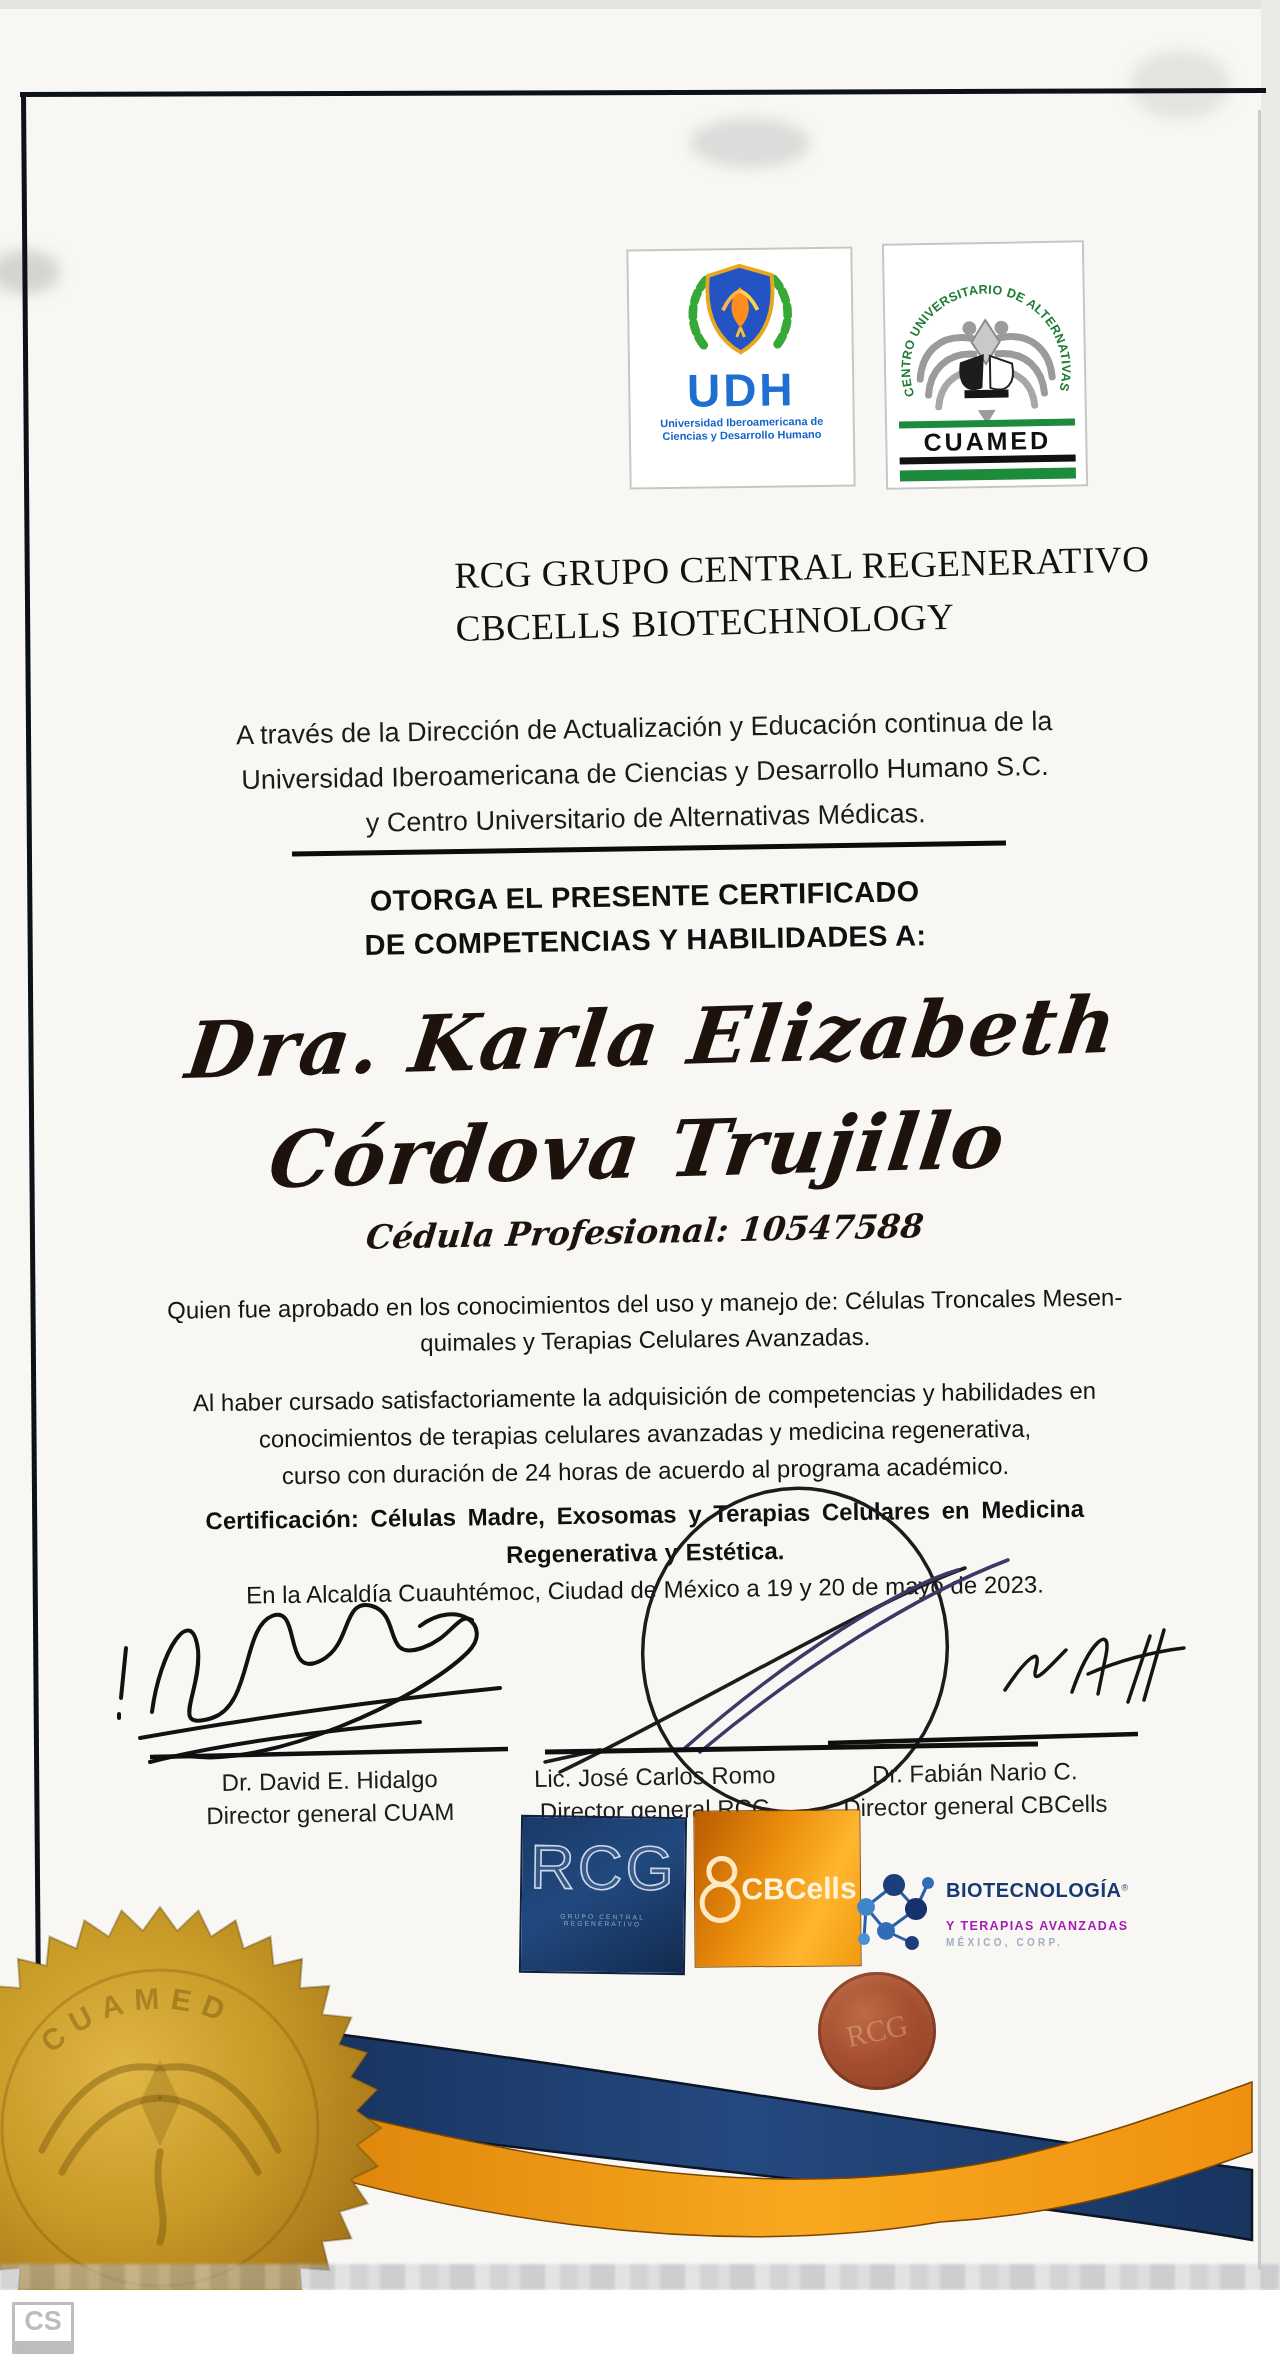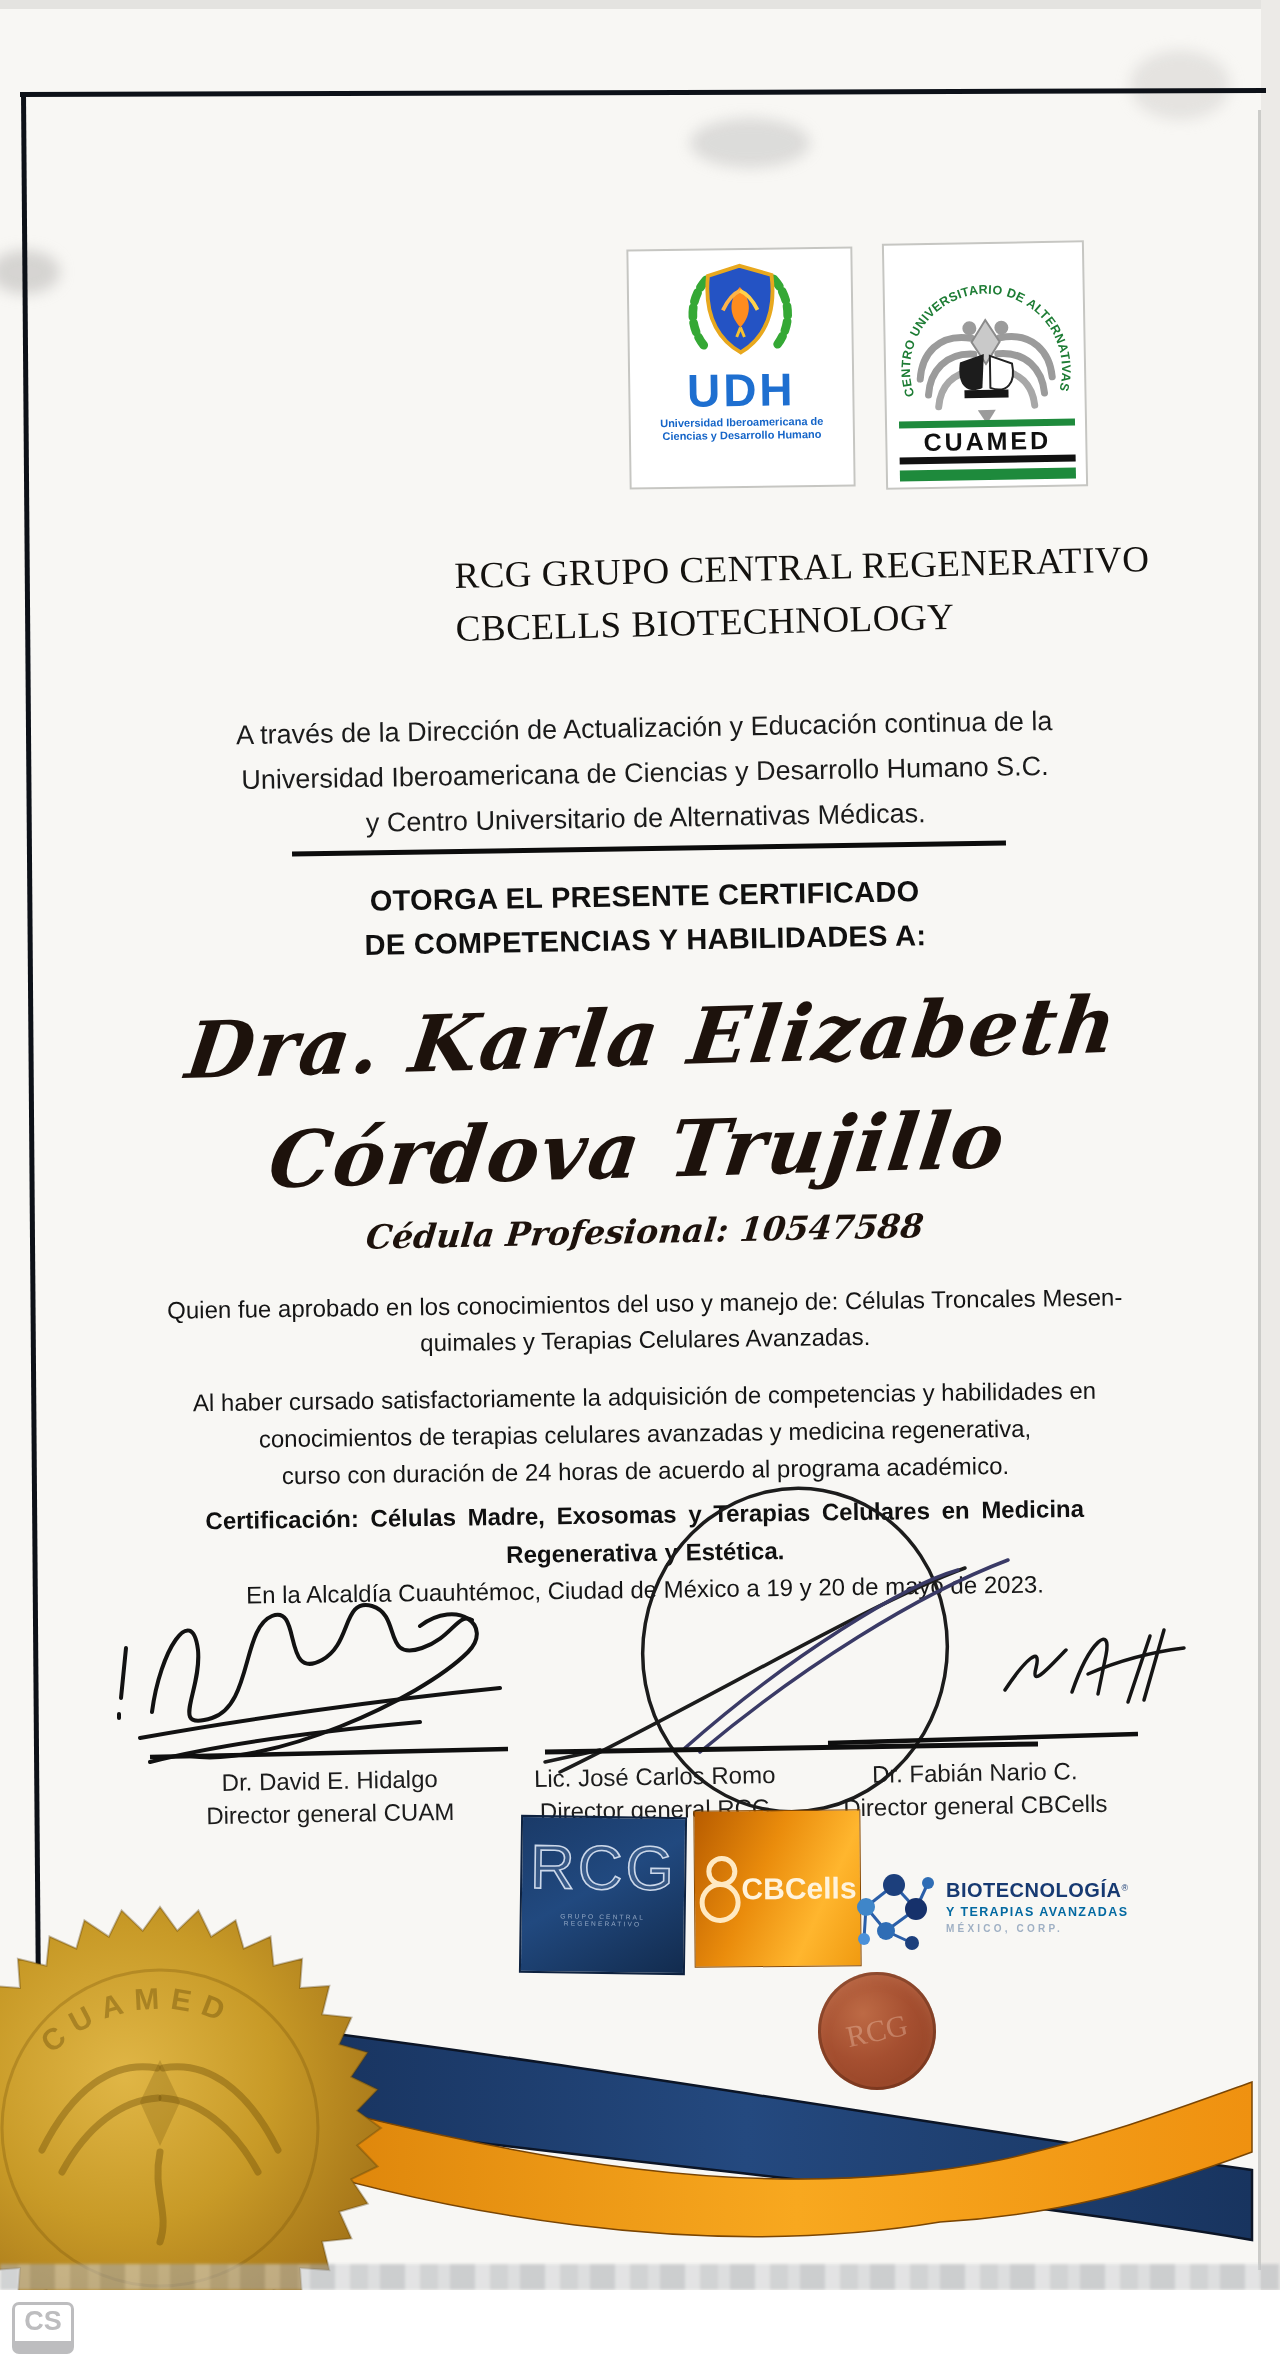--- a/index.html
+++ b/index.html
@@ -28,33 +28,33 @@
       color:rgba(230,238,248,.12);-webkit-text-stroke:1.6px #ccd8ea;}
   .rcg-sub{margin-top:10px;font-size:6.5px;letter-spacing:2.2px;color:rgba(175,193,216,.8);}
   .cb-square{position:absolute;left:694px;top:1810px;width:167px;height:157px;
       background:linear-gradient(115deg,#b85c00 0%,#ea8c0c 40%,#ffb62e 72%,#f09a10 100%);
       border:1px solid #8a4a00;box-sizing:border-box;transform:rotate(-.5deg);
       display:flex;align-items:center;justify-content:center;}
   .cb-text{font-size:30px;font-weight:bold;color:#fff3dc;margin-left:-3px;}
   .aari-acr{font-family:"Liberation Serif",serif;font-size:56px;letter-spacing:-5px;color:#141414;line-height:56px;}
   .aari-tiny{font-size:7.5px;font-weight:bold;color:#222;line-height:9px;letter-spacing:.4px;}
   .bio-l1{font-size:20px;font-weight:800;color:#173a72;letter-spacing:.5px;}
-  .bio-l2{font-size:12.5px;font-weight:bold;color:#0369a1;letter-spacing:1.4px;margin-top:3px;}
+  .bio-l2{font-size:12.5px;font-weight:bold;color:#a21caf;letter-spacing:1.4px;margin-top:17px;}
   .bio-l3{font-size:10px;font-weight:bold;color:#9fb0c4;letter-spacing:3.2px;margin-top:4px;}
   
   .red-seal{position:absolute;left:818px;top:1972px;width:118px;height:118px;border-radius:50%;
       background:radial-gradient(circle at 38% 35%, #bd6a45 0%, #a54f30 45%, #8c3e22 100%);
       box-shadow:inset 0 0 0 3px rgba(70,25,8,.35), inset 0 6px 14px rgba(255,190,150,.22);
       display:flex;align-items:center;justify-content:center;}
   .red-seal span{font-family:"Liberation Serif",serif;font-size:30px;color:rgba(255,225,205,.3);transform:rotate(-12deg);}
   
   .noise{position:absolute;left:0;top:2264px;width:1280px;height:26px;opacity:.55;filter:blur(1.5px);
       background:repeating-linear-gradient(90deg,#b3b6ba 0 18px,#c8cbcf 18px 30px,#a9adb2 30px 55px,#d2d4d7 55px 70px);}
   .footer{position:absolute;left:0;top:2290px;width:1280px;height:69px;background:#ffffff;}
-  .cs-badge{position:absolute;left:12px;top:12px;width:56px;height:46px;border:3px solid #bdbdbf;border-radius:7px;}
+  .cs-badge{position:absolute;left:12px;top:12px;width:56px;height:46px;border:3px solid #bdbdbf;border-radius:1px;}
   .cs-badge .txt{position:absolute;top:1px;left:0;right:0;text-align:center;font-size:27px;font-weight:bold;color:#bdbdbf;}
   .cs-badge .tab{position:absolute;bottom:-1px;left:-1px;right:-1px;height:11px;background:#bdbdbf;border-radius:0 0 5px 5px;}
   .cs-text{position:absolute;left:84px;top:10px;font-size:39px;font-weight:bold;color:#bcbcbe;letter-spacing:.5px;}
 </style>
 </head>
 <body>
 
 <div id="page">
 
   <div class="abs" style="left:0;top:0;width:1280px;height:9px;background:#e4e3e0;"></div>

